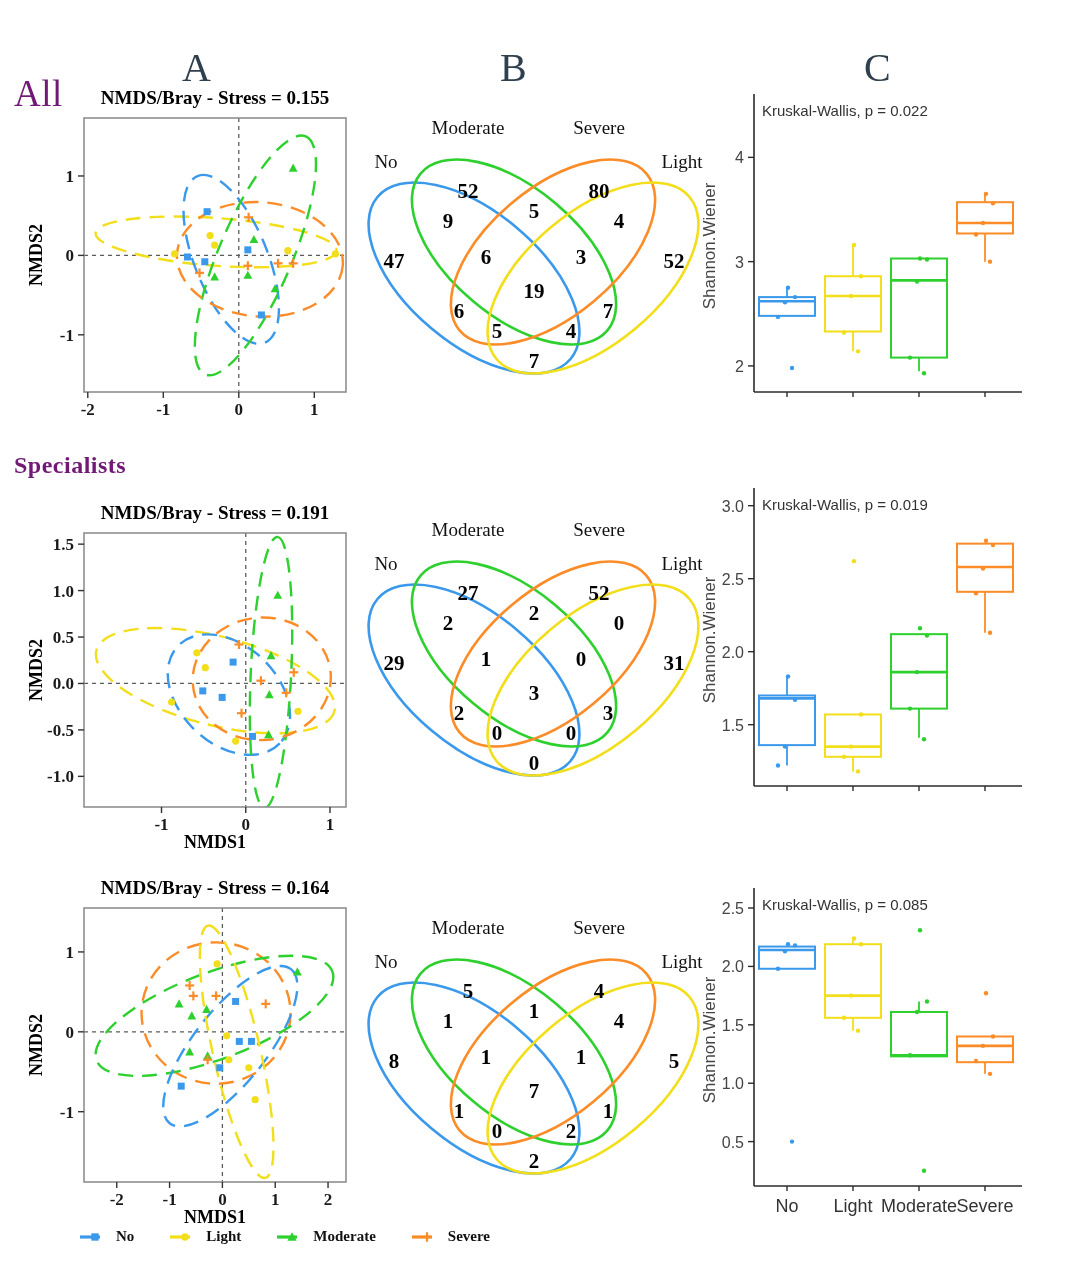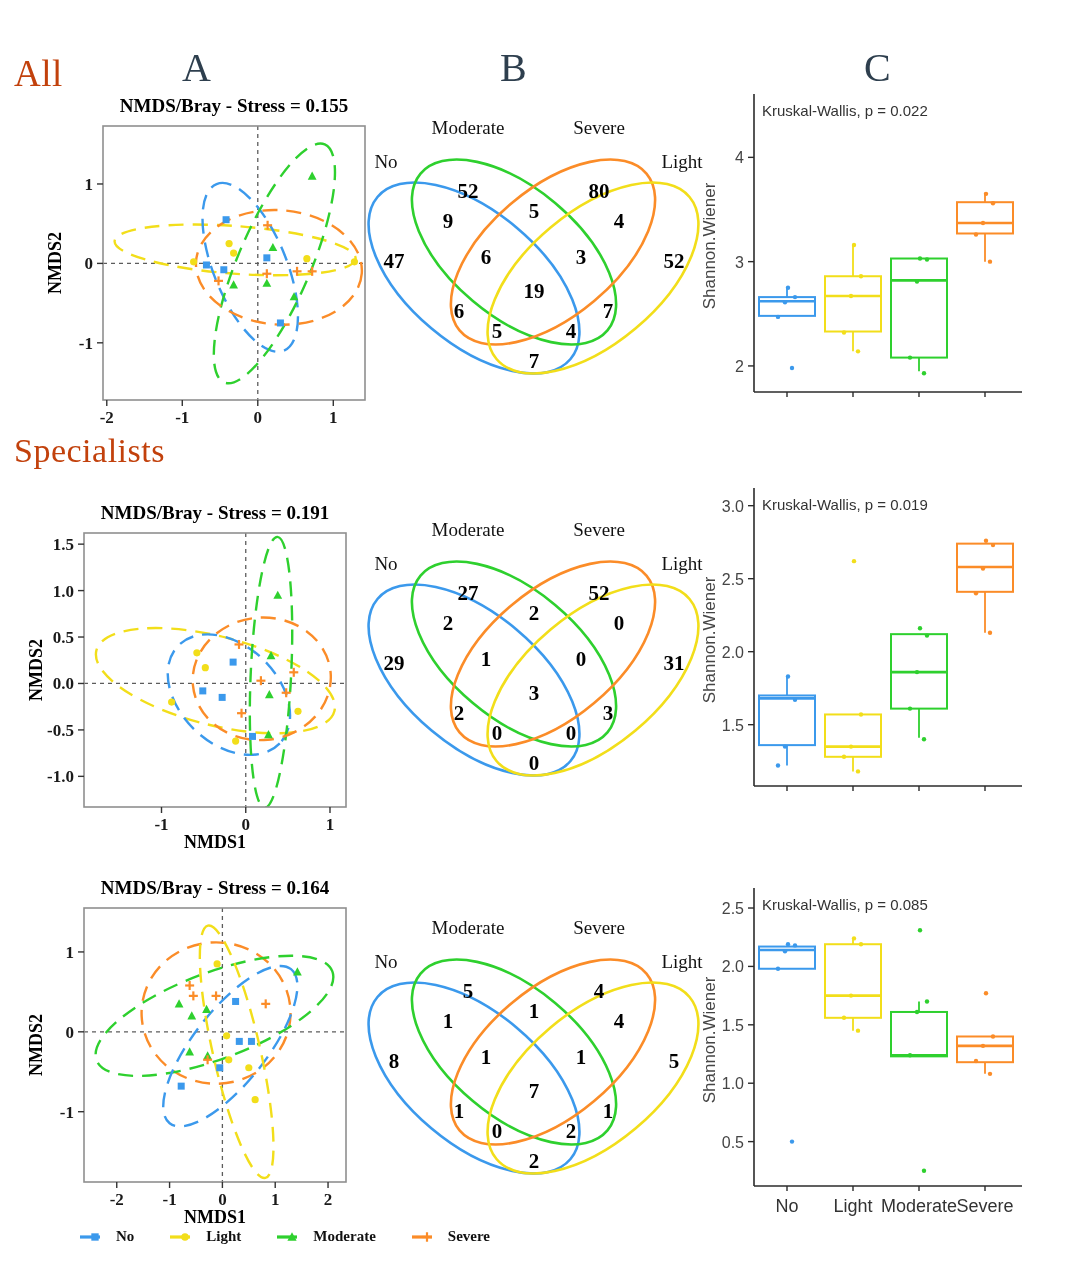--- a/index.html
+++ b/index.html
@@ -1,41 +1,41 @@
 <!DOCTYPE html>
 <html><head>
 <meta charset="utf-8">
 <style>
   html,body{margin:0;padding:0;background:#ffffff;}
   .figure{position:relative;width:1068px;height:1273px;background:#ffffff;overflow:hidden;
           font-family:"Liberation Serif",serif;}
-  .row-label{position:absolute;font-family:"Liberation Serif",serif;color:#c2410c;
-             font-size:37px;font-weight:400;letter-spacing:0.5px;}
+  .row-label{position:absolute;font-family:"Liberation Serif",serif;color:#701a75;
+             font-size:37px;font-weight:400;letter-spacing:0.5px;margin-top:20px;}
   .col-header{position:absolute;font-family:"Liberation Serif",serif;color:#2e3f4e;
               font-size:40px;font-weight:400;}
   .panel{position:absolute;}
   svg text.sf{font-family:"Liberation Serif",serif;}
   svg text.ss{font-family:"Liberation Sans",sans-serif;}
   .legend{position:absolute;left:78px;top:1228px;display:flex;gap:34px;align-items:center;}
   .legend-item{display:flex;align-items:center;gap:8px;}
   .legend-label{font-family:"Liberation Serif",serif;font-weight:bold;font-size:15px;color:#111;}
 </style>
 </head>
 <body>
 
 <div class="figure">
 
   <div class="row-label" style="left:14px;top:52px;">All</div>
-  <div class="row-label" style="left:14px;top:432px;font-size:34px;">Specialists</div>
+  <div class="row-label" style="left:14px;top:432px;font-size:24px;font-weight:bold;">Specialists</div>
 
   <div class="col-header" style="left:182px;top:44px;">A</div>
   <div class="col-header" style="left:500px;top:44px;">B</div>
   <div class="col-header" style="left:864px;top:44px;">C</div>
 
-  <div class="panel" style="left:26px;top:88px;margin-left:19px;">
+  <div class="panel" style="left:26px;top:80px;">
     <svg width="360" height="356">
         <text x="189" y="24" class="sf" font-size="19" font-weight="bold" text-anchor="middle" fill="#000">NMDS/Bray - Stress = 0.155</text>
         <defs>
           <clipPath id="clip-nmds-all">
             <rect x="58" y="38" width="262" height="274"></rect>
           </clipPath>
         </defs>
         <g clip-path="url(#clip-nmds-all)">
           <line x1="212.78386167146974" y1="38" x2="212.78386167146974" y2="312" stroke="#5c5c5c" stroke-width="1.3" stroke-dasharray="4 4"></line>
           <line x1="58" y1="175.39710144927534" x2="320" y2="175.39710144927534" stroke="#5c5c5c" stroke-width="1.3" stroke-dasharray="4 4"></line>

